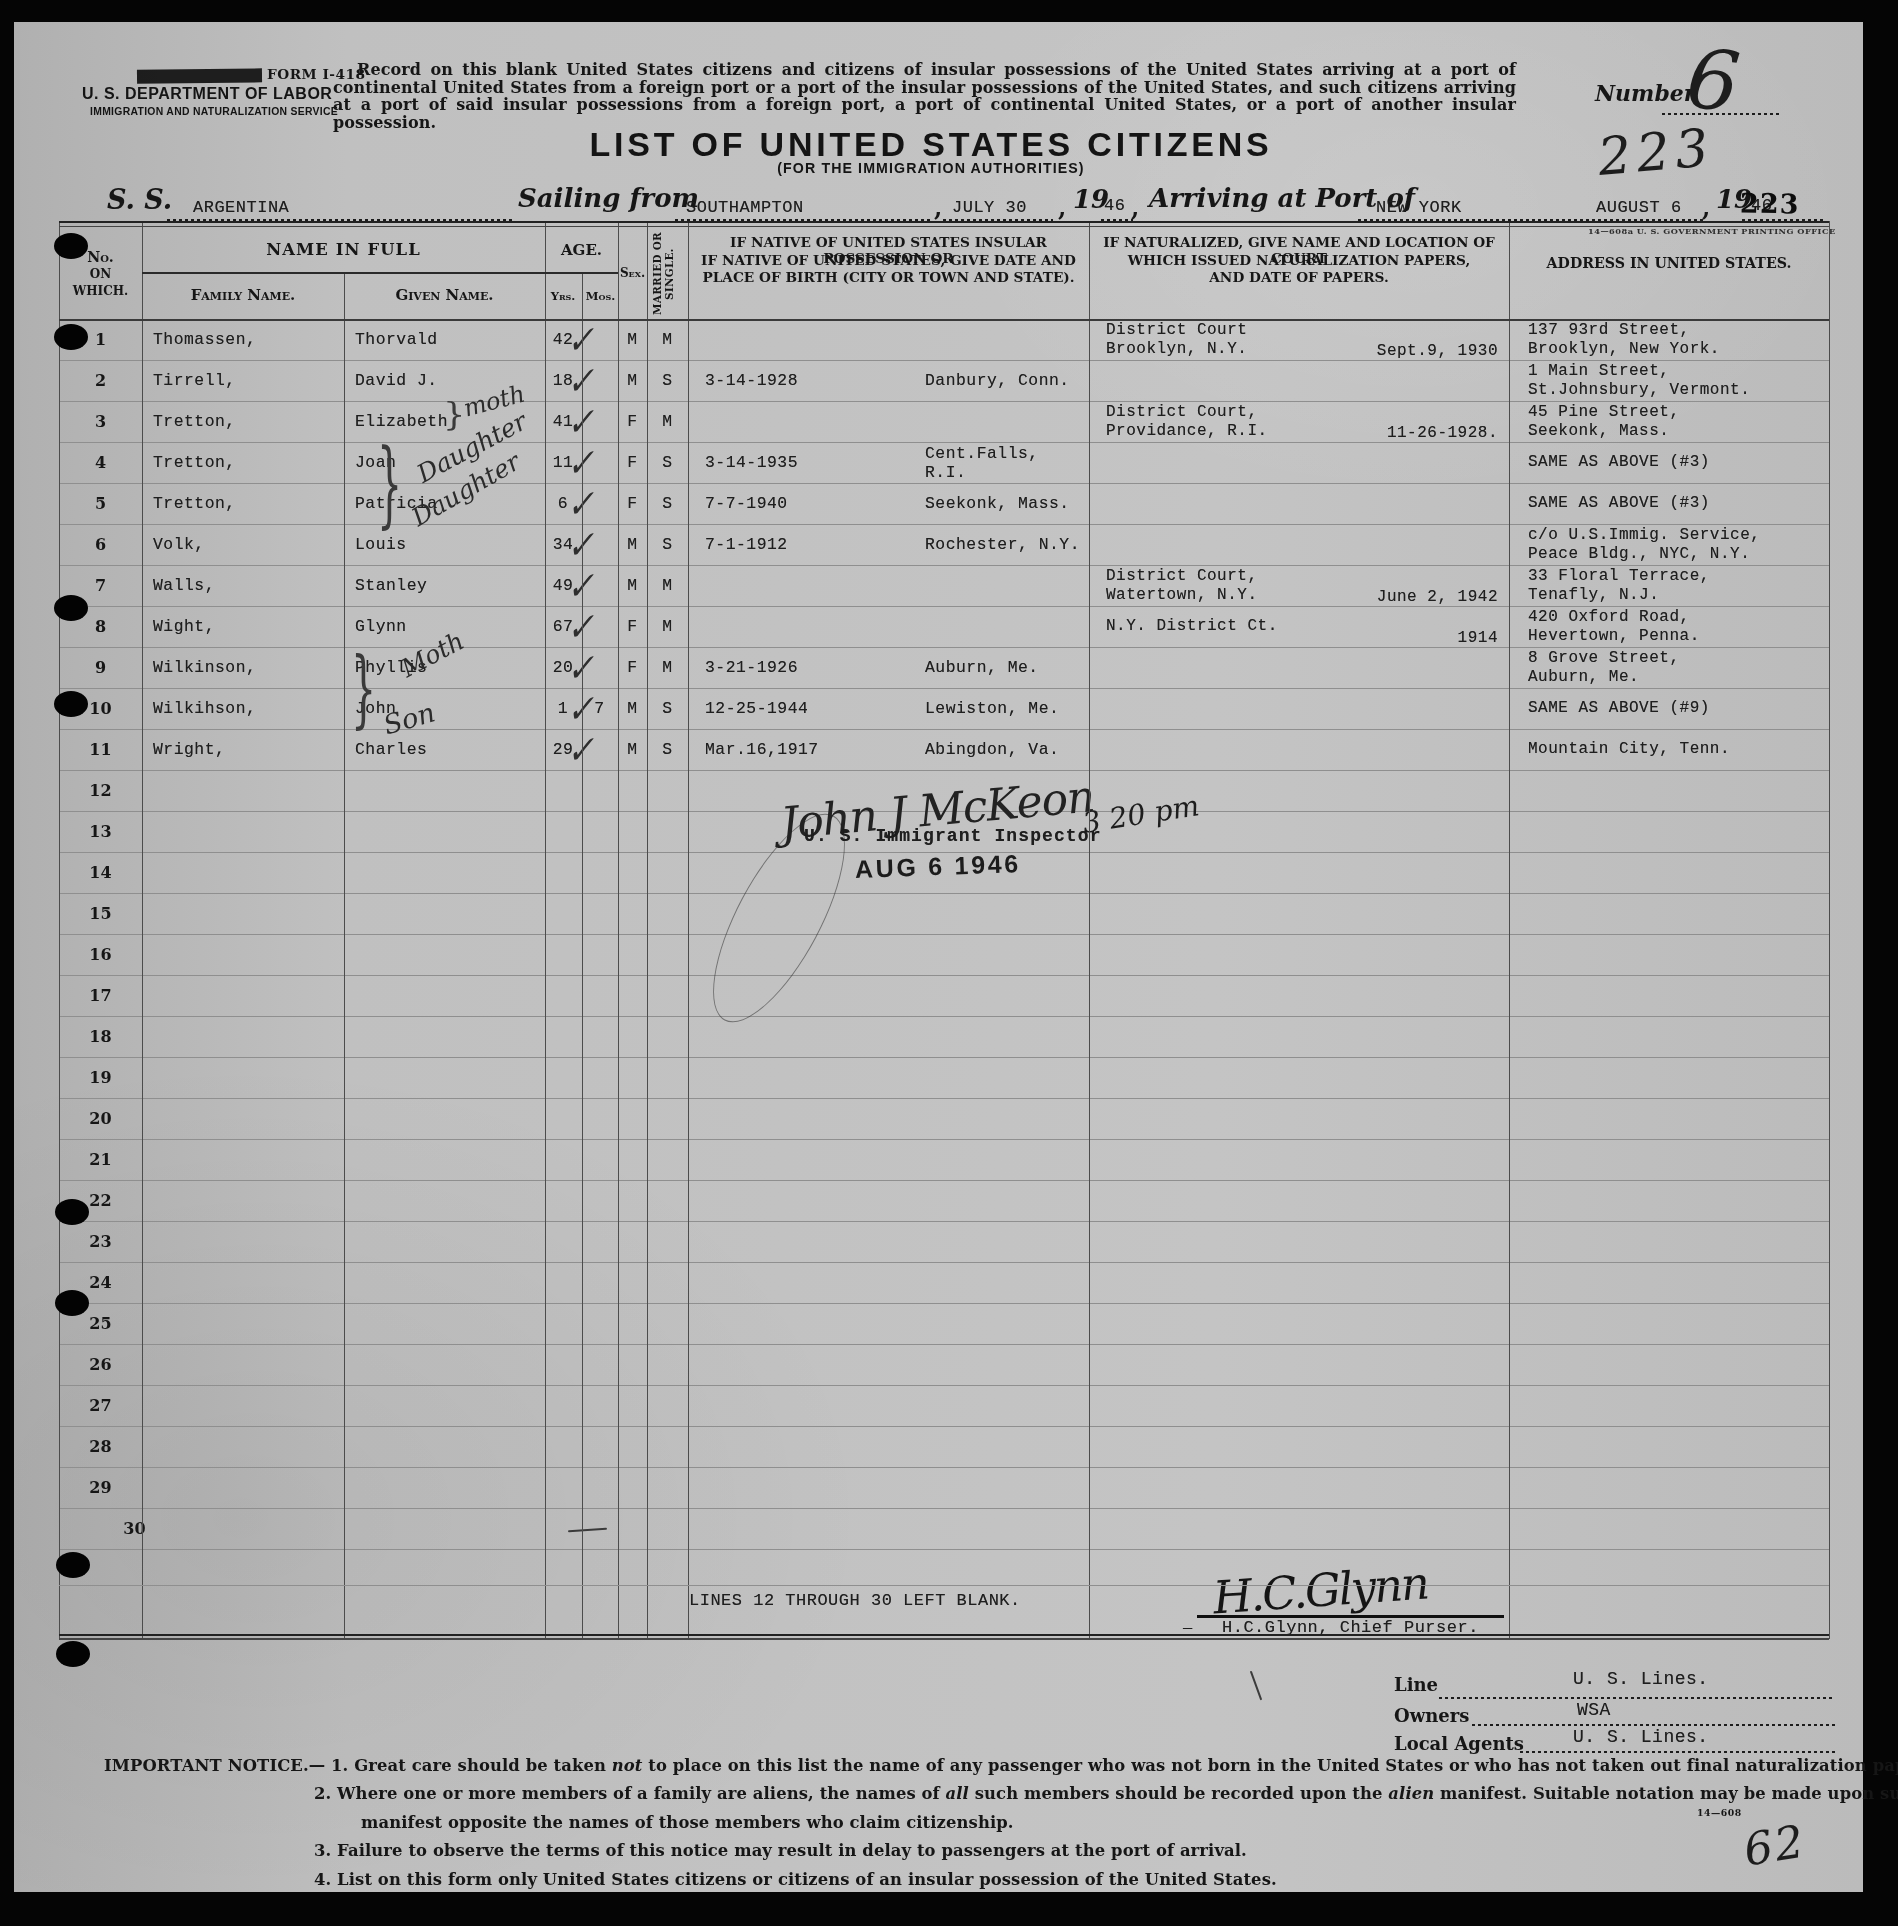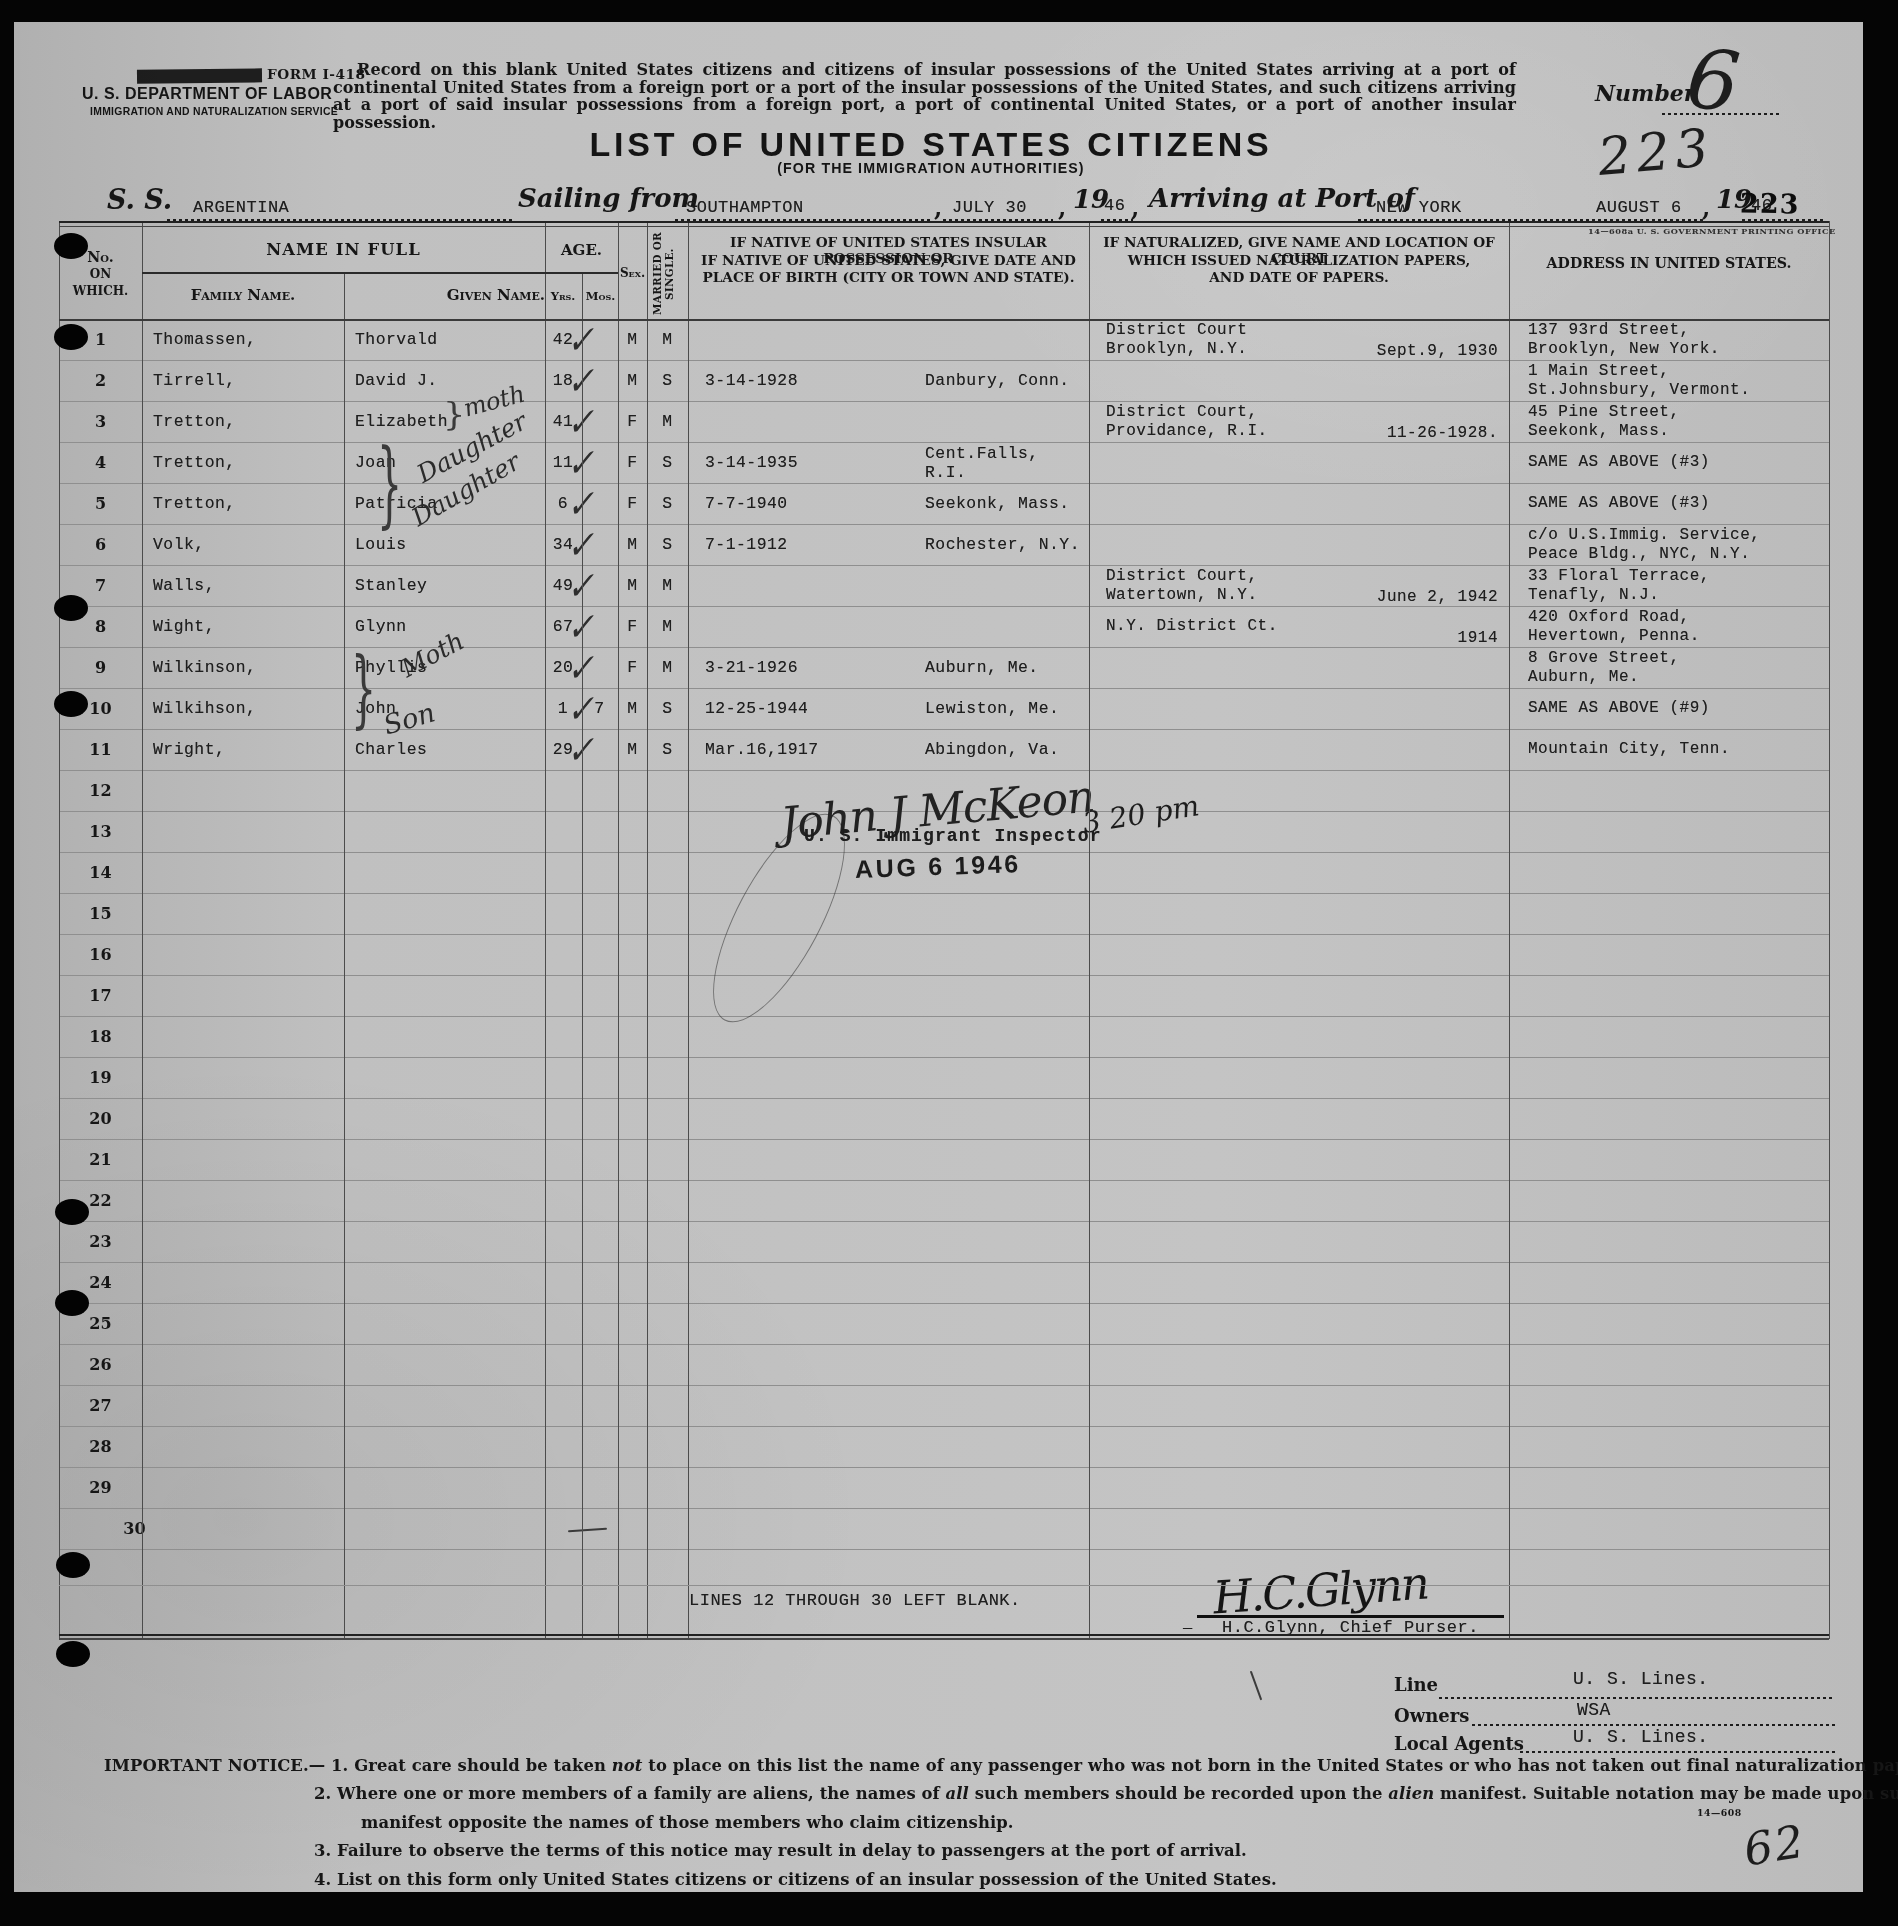--- a/index.html
+++ b/index.html
@@ -77,21 +77,21 @@
   <div class="abs mono" style="left:1751px;top:196px;font-size:17px;">46</div>
   <div class="abs print" style="left:1740px;top:188px;font-size:27px;letter-spacing:1.1px;transform:rotate(1deg);color:#0d0d0d;">223</div>
   <div class="dots" style="left:1742px;top:219px;width:82px;"></div>
   <div class="abs print" style="left:1588px;top:226px;font-size:8.2px;color:#2e2e2e;letter-spacing:0.5px;">14—608a      U. S. GOVERNMENT PRINTING OFFICE</div>
 
   <div class="abs print sc" style="left:59px;top:249px;width:83px;text-align:center;font-size:14.2px;">No.</div>
   <div class="abs print sc" style="left:59px;top:267px;width:83px;text-align:center;font-size:12px;">ON</div>
   <div class="abs print sc" style="left:59px;top:284px;width:83px;text-align:center;font-size:12px;">WHICH.</div>
   <div class="abs print" style="left:142px;top:240px;width:403px;text-align:center;font-size:16.4px;letter-spacing:1.1px;">NAME IN FULL</div>
   <div class="abs print sc" style="left:142px;top:286px;width:202px;text-align:center;font-size:15px;">Family Name.</div>
-  <div class="abs print sc" style="left:344px;top:286px;width:201px;text-align:right;font-size:15px;">Given Name.</div>
+  <div class="abs print sc" style="left:344px;top:286px;width:201px;text-align:center;font-size:15px;">Given Name.</div>
   <div class="abs print" style="left:545px;top:241px;width:73px;text-align:center;font-size:15px;">AGE.</div>
   <div class="abs print sc" style="left:545px;top:289px;width:36px;text-align:center;font-size:11.5px;">Yrs.</div>
   <div class="abs print sc" style="left:582px;top:289px;width:37px;text-align:center;font-size:11.5px;">Mos.</div>
   <div class="abs print sc" style="left:618px;top:266px;width:29px;text-align:center;font-size:12px;">Sex.</div>
   <div class="abs print" style="left:651px;top:230px;height:88px;width:33px;font-size:10.4px;writing-mode:vertical-rl;transform:rotate(180deg);text-align:center;letter-spacing:0.3px;">MARRIED OR SINGLE.</div>
   <div class="abs print" style="left:688px;top:234px;width:401px;text-align:center;font-size:13.7px;">IF NATIVE OF UNITED STATES INSULAR POSSESSION OR</div>
   <div class="abs print" style="left:688px;top:252px;width:401px;text-align:center;font-size:13.7px;">IF NATIVE OF UNITED STATES, GIVE DATE AND</div>
   <div class="abs print" style="left:688px;top:269px;width:401px;text-align:center;font-size:13.7px;">PLACE OF BIRTH (CITY OR TOWN AND STATE).</div>
   <div class="abs print" style="left:1089px;top:234px;width:420px;text-align:center;font-size:13.7px;">IF NATURALIZED, GIVE NAME AND LOCATION OF COURT</div>
   <div class="abs print" style="left:1089px;top:252px;width:420px;text-align:center;font-size:13.7px;">WHICH ISSUED NATURALIZATION PAPERS,</div>

